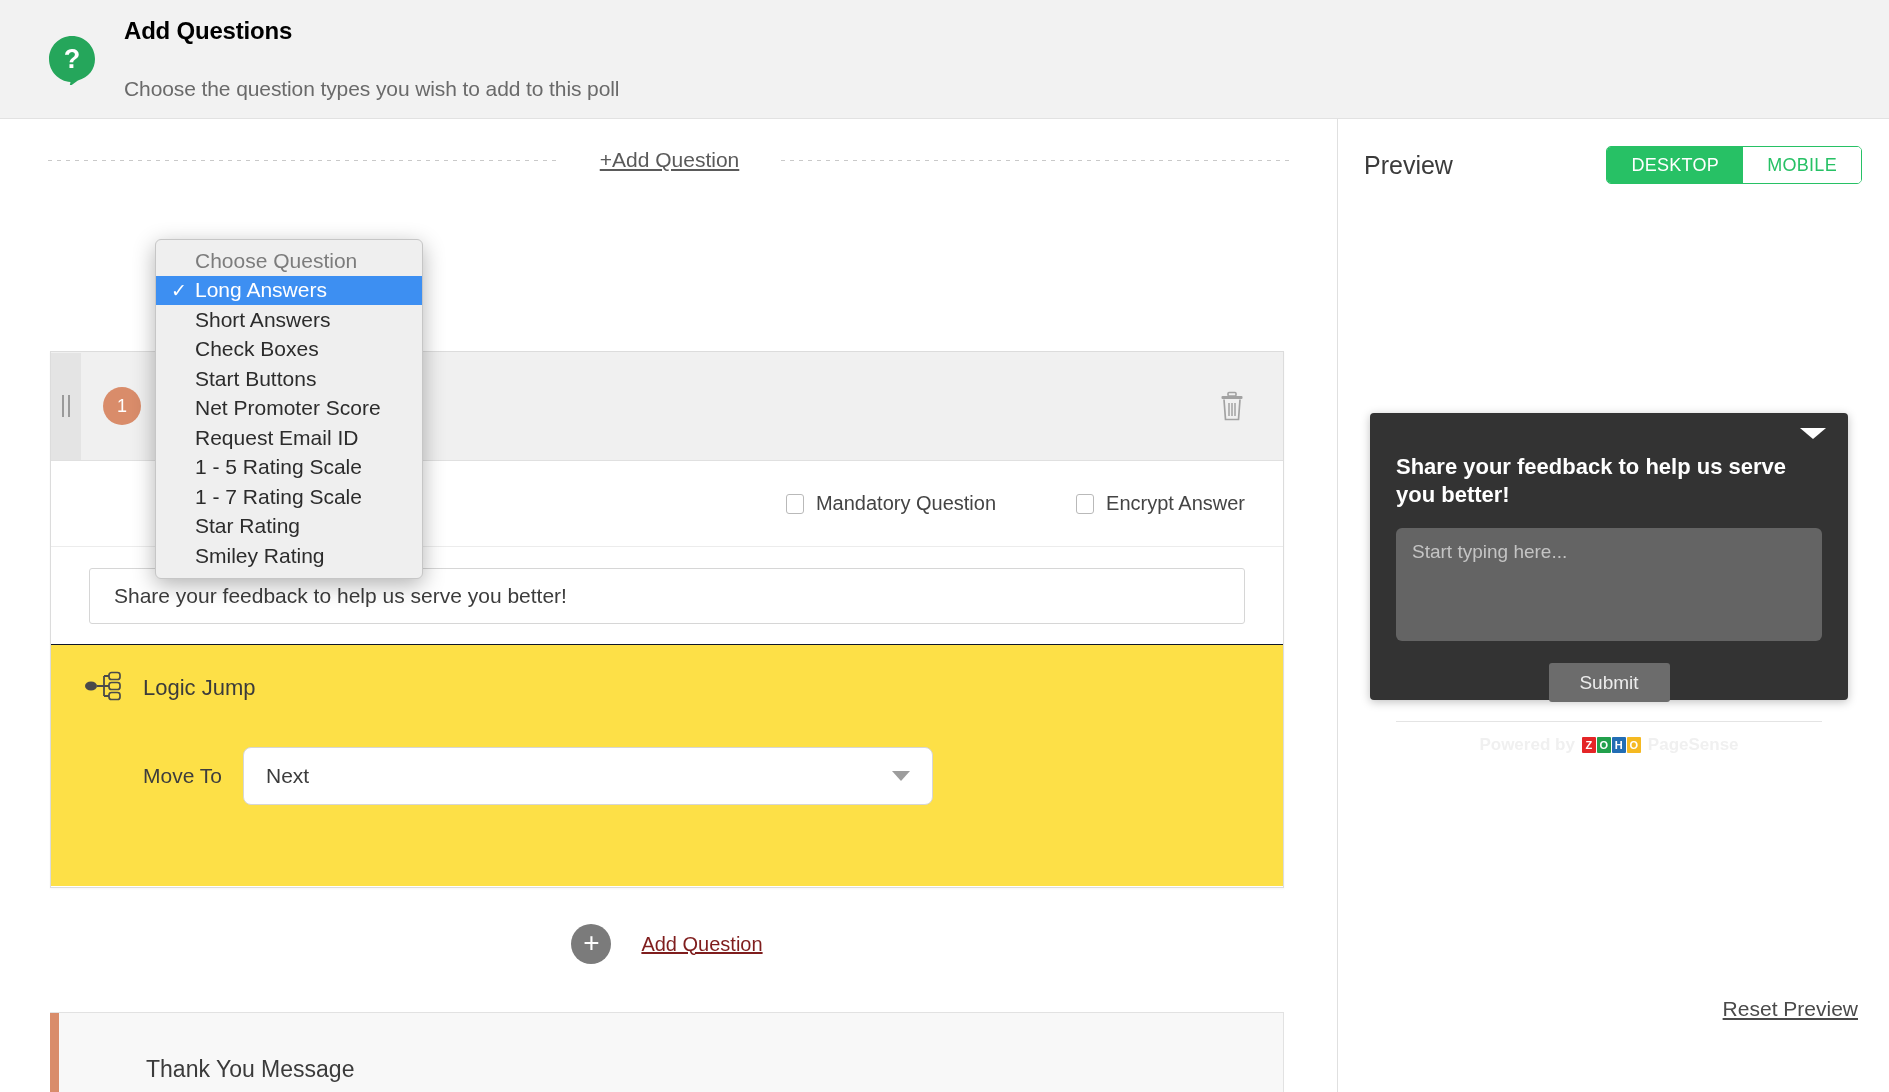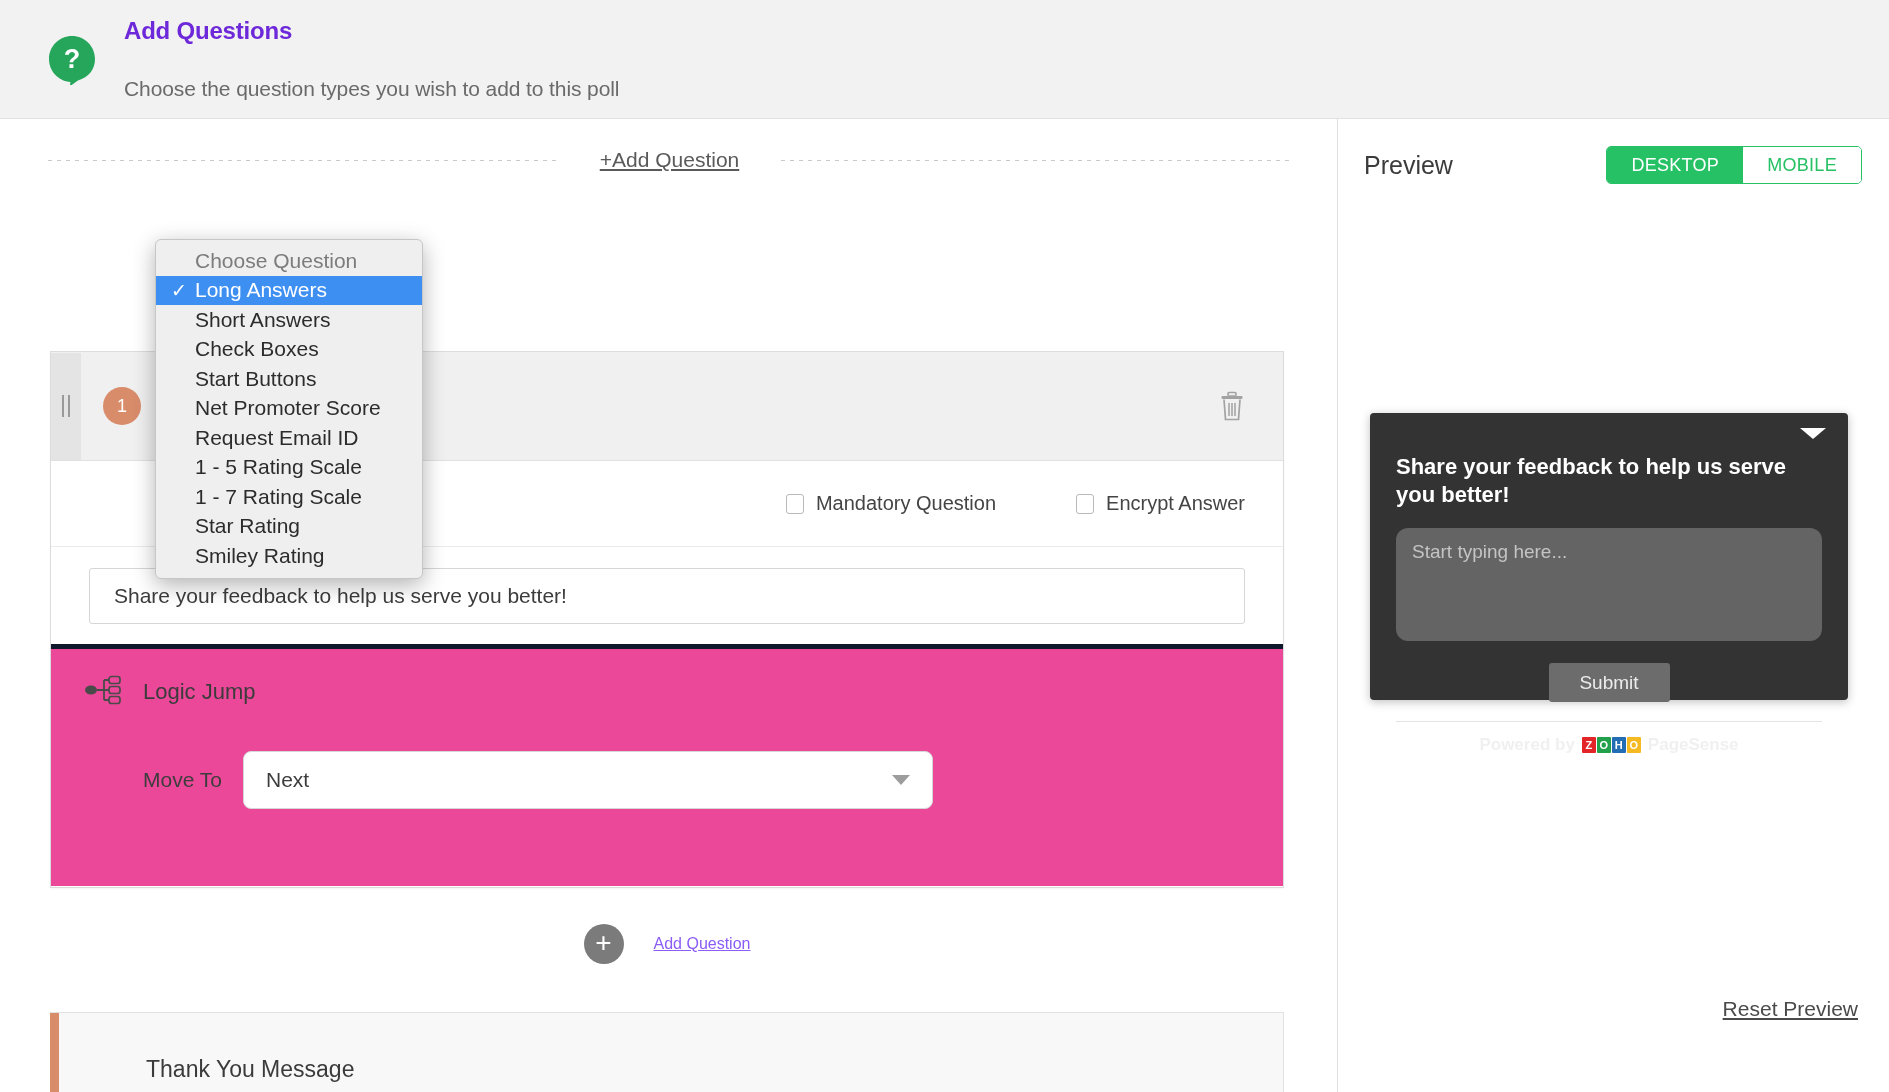--- a/index.html
+++ b/index.html
@@ -17,21 +17,21 @@
     background:#f2f2f2;
     border-bottom:1px solid #e2e2e2;
     display:flex; align-items:center;
   }
   .header-icon {
     margin-left:46px; margin-right:26px;
     width:52px; height:52px; flex:0 0 52px;
   }
   .header-texts { display:flex; flex-direction:column; gap:4px; }
   .header-title {
-    font-size:24px; font-weight:bold; color:#6d28d9; letter-spacing:-0.2px;
+    font-size:24px; font-weight:bold; color:#000000; letter-spacing:-0.2px;
   }
   .header-sub {
     font-size:21px; color:#6a6a6a; letter-spacing:-0.1px;margin-top:28px;
   }
 
   
   .body-area {
     position:absolute; left:0; top:119px; width:1889px; height:973px;
     display:flex;
   }
@@ -103,22 +103,22 @@
   
   .qtext-zone { position:relative; height:97px; background:#fff;
     display:flex; align-items:center; padding:0 38px; }
   .qtext-field {
     width:100%; height:56px; border:1px solid #d6d6d6; border-radius:3px;
     background:#fff; display:flex; align-items:center; padding:0 24px;
     font-size:21px; color:#3c3c3c;
   }
 
   
-  .logic-zone { position:relative; background:#ec4899; height:242px;
-     border-top:5px solid #0f172a; }
+  .logic-zone { position:relative; background:#fde047; height:242px;
+     border-top:1px solid #0f172a; }
   .logic-head { display:flex; align-items:center; gap:22px;
      padding:26px 0 0 34px; }
   .logic-title { font-size:22px; color:#3b3b3b; }
   .moveto-row { display:flex; align-items:center; padding-left:92px; margin-top:42px; }
   .moveto-label { font-size:21px; color:#3d3d3d; width:100px; }
   .moveto-select {
     width:690px; height:58px; border:1px solid #d6d6d6; border-radius:8px;
     background:#fff; display:flex; align-items:center; justify-content:space-between;
     padding:0 22px; font-size:21px; color:#3c3c3c; cursor:pointer;
   }
@@ -128,21 +128,21 @@
   
   .add-bottom {
     position:absolute; left:50px; top:795px; width:1234px; height:60px;
     display:flex; align-items:center; justify-content:center; gap:30px;
   }
   .plus-circle {
     width:40px;height:40px;border-radius:50%;background:#7b7b7b;color:#fff;
     display:flex;align-items:center;justify-content:center;font-size:28px;
     line-height:1; cursor:pointer; padding-bottom:3px;
   }
-  .add-bottom-link { font-size:16px; color:#8b5cf6; text-decoration:underline; cursor:pointer; }
+  .add-bottom-link { font-size:20px; color:#7f1d1d; text-decoration:underline; cursor:pointer; }
 
   
   .thanks-card {
     position:absolute; left:50px; top:893px; width:1234px; height:115px;
     background:#f8f8f8; border:1px solid #e2e2e2; border-left:none;
     display:flex; align-items:center;
   }
   .thanks-accent { position:absolute; left:0; top:0; width:9px; height:115px; background:#d98c6a; }
   .thanks-text { font-size:23px; color:#3b3b3b; margin-left:96px; }
 
@@ -185,21 +185,21 @@
     box-shadow:0 2px 10px rgba(0,0,0,0.25);
     padding:18px 26px 0 26px; color:#fff;
   }
   .widget-collapse {
     position:absolute; right:22px; top:15px;
     width:0;height:0;border-left:13px solid transparent;border-right:13px solid transparent;
     border-top:11px solid #ffffff; cursor:pointer;
   }
   .widget-title { font-size:22px; font-weight:bold; line-height:1.25; margin-top:22px; }
   .widget-input {
-    margin-top:20px; height:113px; background:#646464; border-radius:12px;
+    margin-top:20px; height:113px; background:#646464; border-radius:6px;
     padding:13px 16px; font-size:19px; color:#c4c4c4;
   }
   .widget-submit {
     margin:22px auto 0 auto; width:121px; height:39px; background:#6c6c6c;
     border-radius:3px; display:flex; align-items:center; justify-content:center;
     font-size:19px; color:#ececec; cursor:pointer;
   }
   .widget-rule { margin-top:19px; height:1px; background:#e4e4e4; }
   .widget-foot {
     margin-top:13px; display:flex; align-items:center; justify-content:center;

